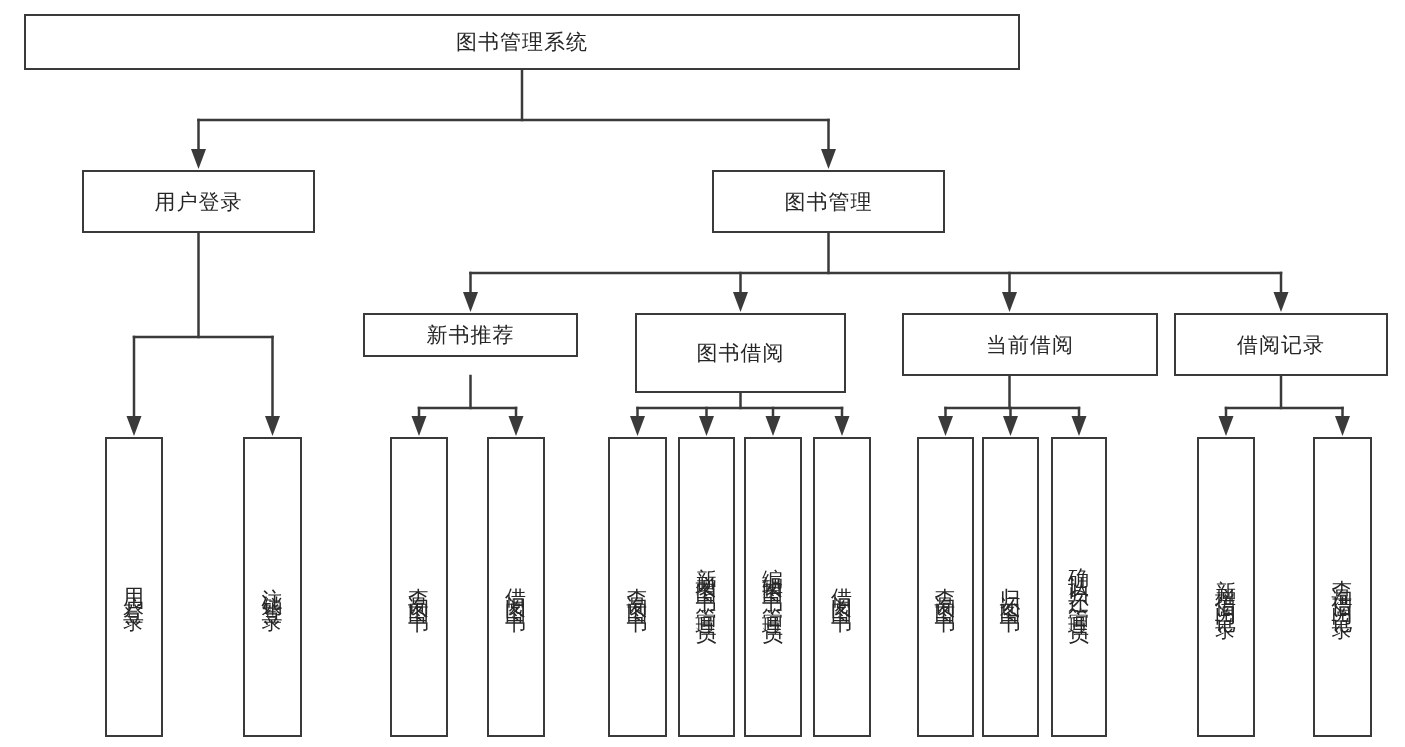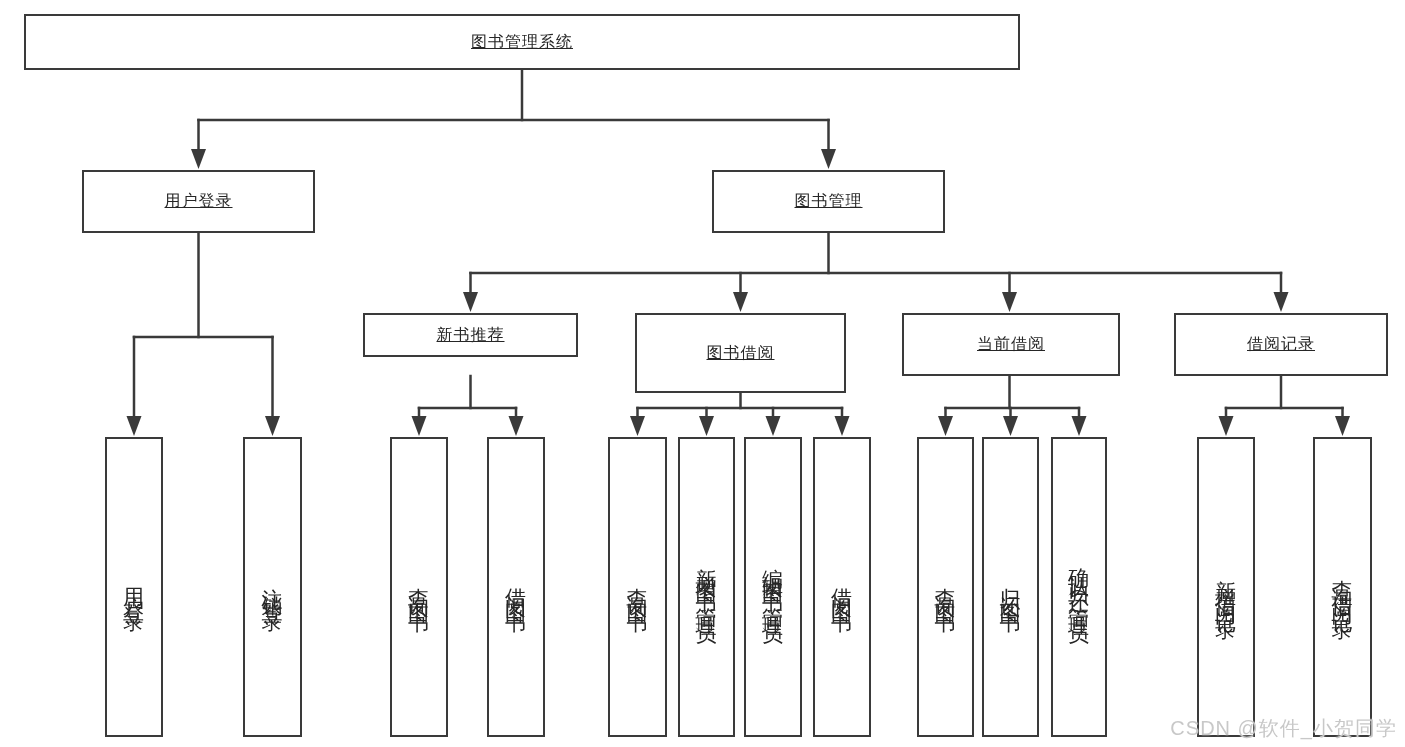--- a/index.html
+++ b/index.html
@@ -20,24 +20,23 @@
     position: absolute;
     box-sizing: border-box;
     background: #ffffff;
     border: 2.5px solid var(--line, #3a3a3a);
     display: flex;
     align-items: center;
     justify-content: center;
     color: var(--text, #262626);
   }
   .node-h .node-label {
-    font-size: 16px;
+    font-size: 21px;
     letter-spacing: 1px;
     white-space: nowrap;
-    text-decoration: underline;
   }
   .node-v .node-label {
     writing-mode: vertical-rl;
     text-orientation: mixed;
     font-size: 21px;
     line-height: 1;
     letter-spacing: 8px;
   }
   .watermark {
     position: absolute;
@@ -124,21 +123,21 @@
       </div>
       <div class="node node-v" style="left: 243px; top: 437px; width: 59px; height: 300px;">
         <span class="node-label">注销登录</span>
       </div>
       <div class="node node-h" style="left: 363px; top: 313px; width: 215px; height: 44px;">
         <span class="node-label">新书推荐</span>
       </div>
       <div class="node node-h" style="left: 635px; top: 313px; width: 211px; height: 80px;">
         <span class="node-label">图书借阅</span>
       </div>
-      <div class="node node-h" style="left: 902px; top: 313px; width: 218px; height: 63px;">
+      <div class="node node-h" style="left: 902px; top: 313px; width: 256px; height: 63px;">
         <span class="node-label">当前借阅</span>
       </div>
       <div class="node node-h" style="left: 1174px; top: 313px; width: 214px; height: 63px;">
         <span class="node-label">借阅记录</span>
       </div>
       <div class="node node-v" style="left: 390px; top: 437px; width: 58px; height: 300px;">
         <span class="node-label">查询图书</span>
       </div>
       <div class="node node-v" style="left: 487px; top: 437px; width: 58px; height: 300px;">
         <span class="node-label">借阅图书</span>
@@ -164,14 +163,13 @@
       <div class="node node-v" style="left: 1051px; top: 437px; width: 56px; height: 300px;">
         <span class="node-label">确认归还（管理员）</span>
       </div>
       <div class="node node-v" style="left: 1197px; top: 437px; width: 58px; height: 300px;">
         <span class="node-label">新增借阅记录</span>
       </div>
       <div class="node node-v" style="left: 1313px; top: 437px; width: 59px; height: 300px;">
         <span class="node-label">查询借阅记录</span>
       </div>
     </div>
-  <div class="watermark">CSDN @软件_小贺同学</div>
 </div>
 
 </body></html>

